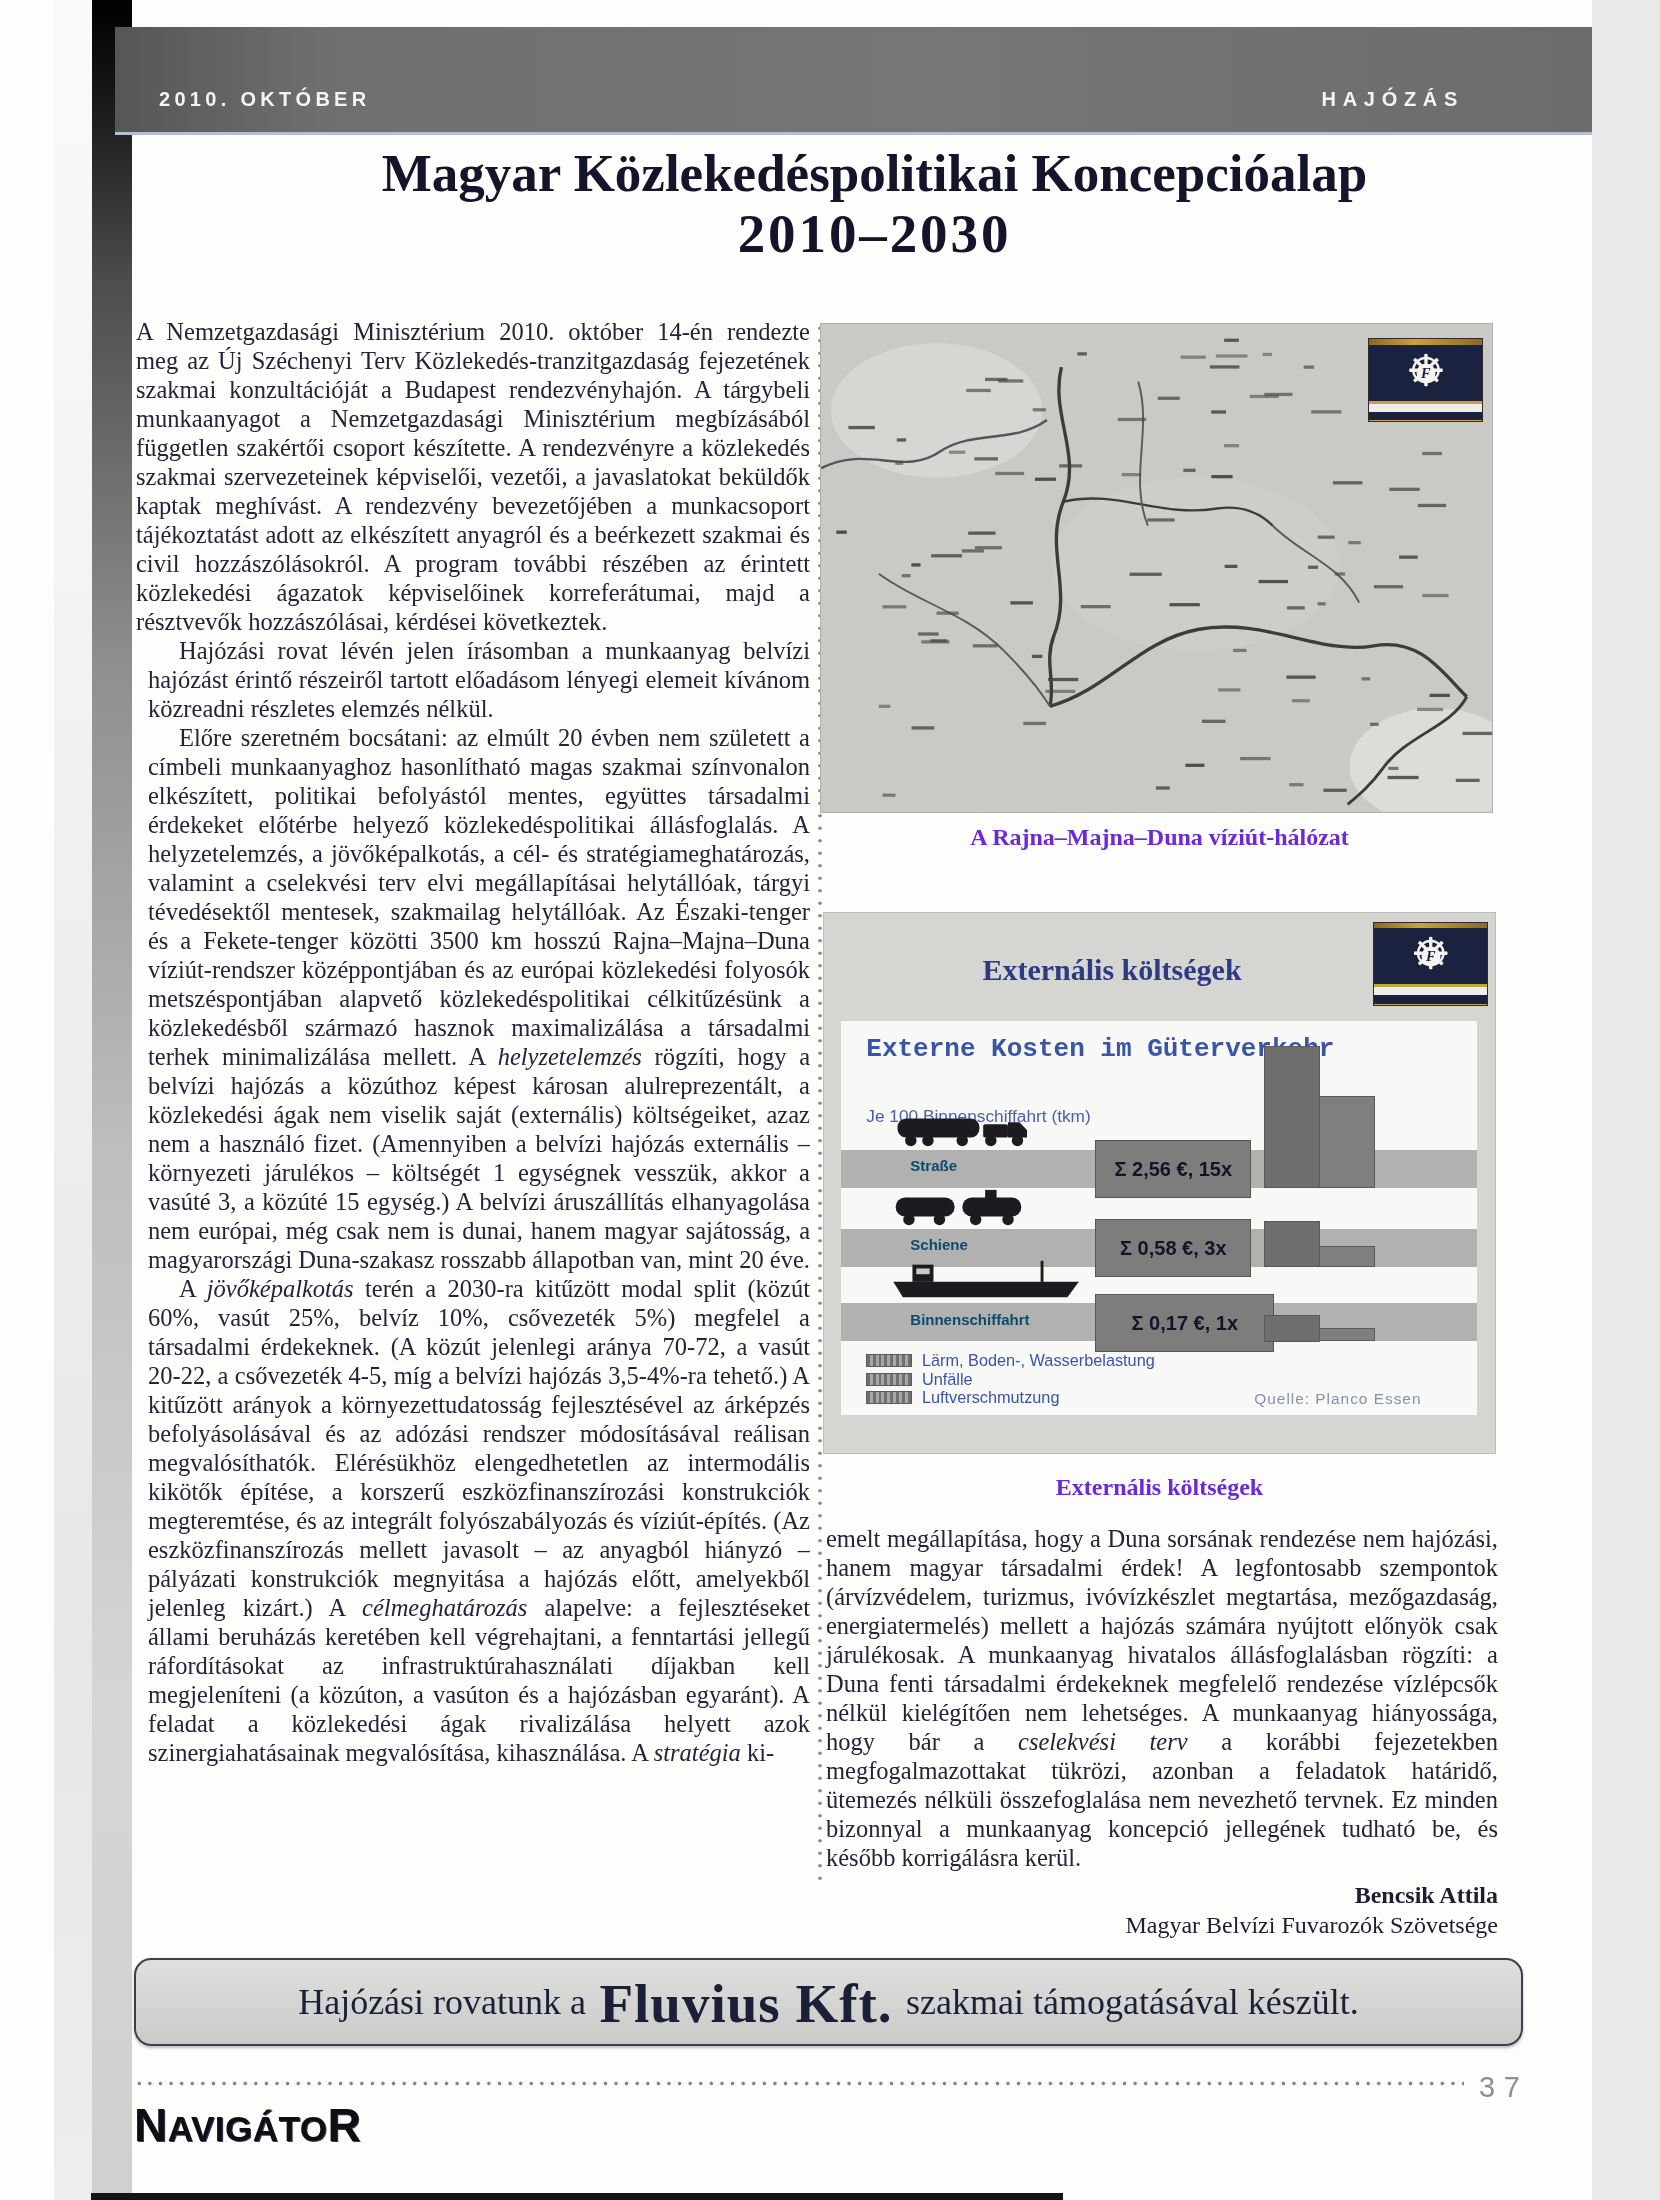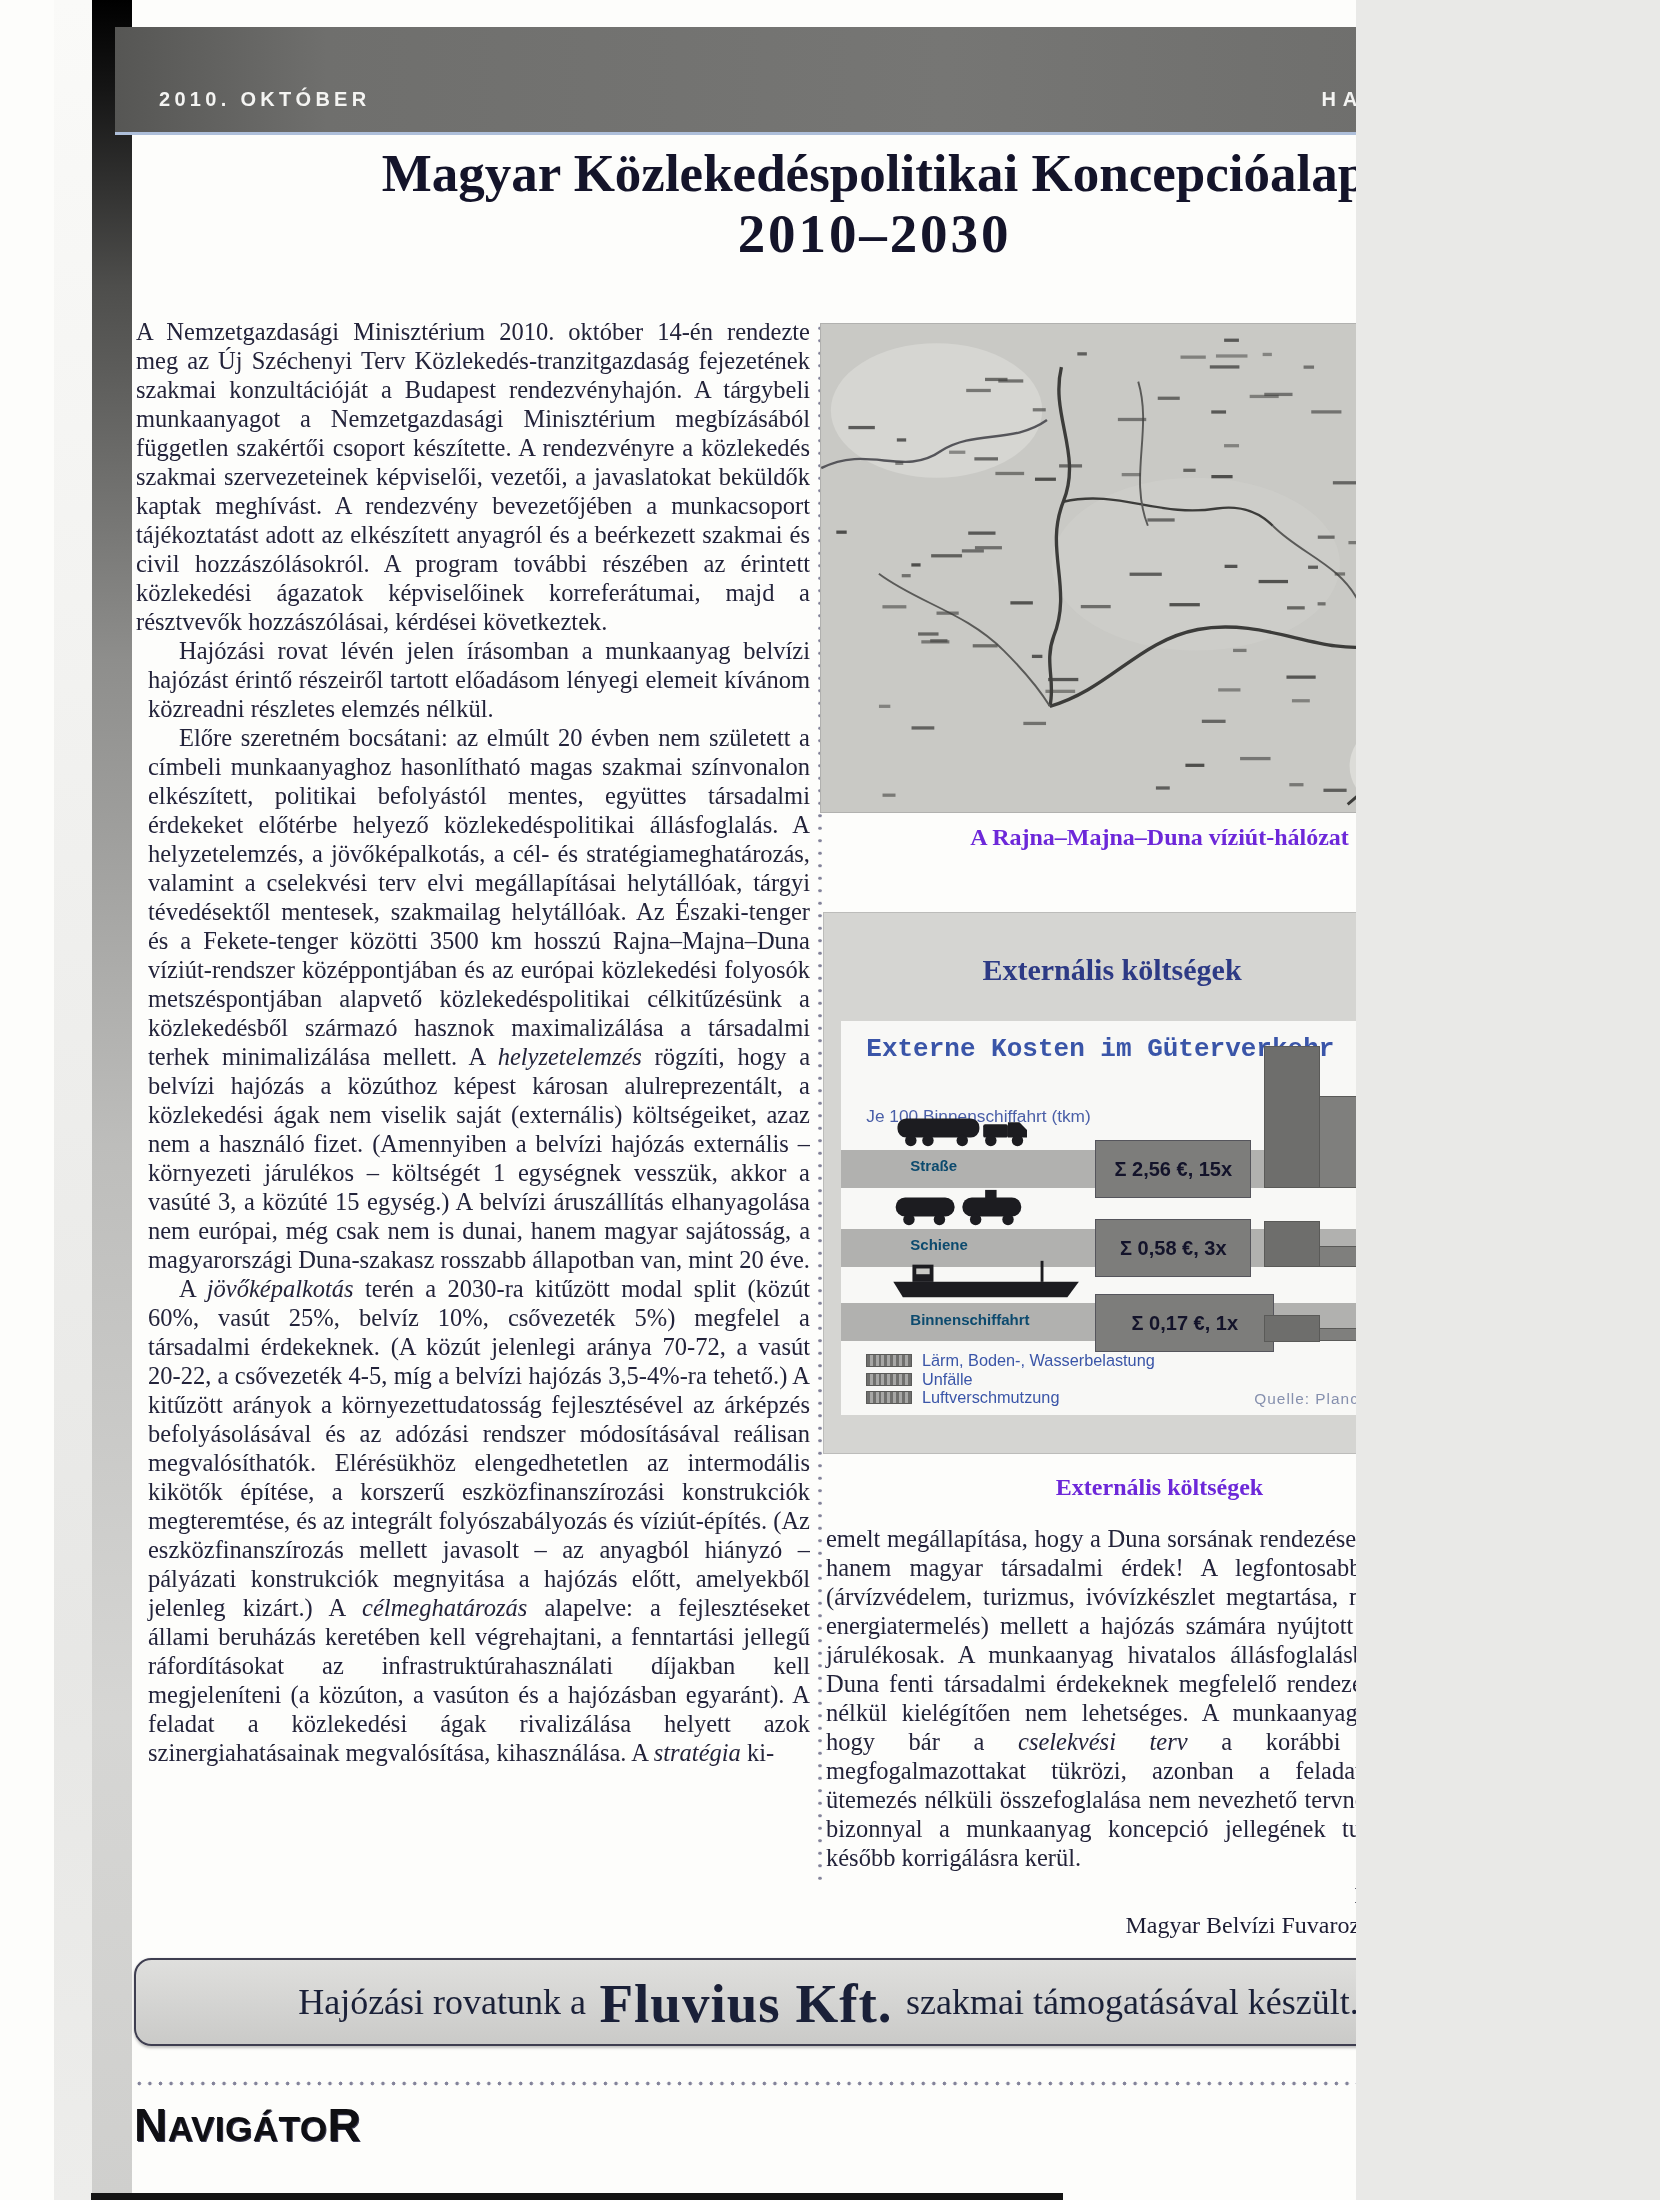--- a/index.html
+++ b/index.html
@@ -1,16 +1,16 @@
 <!DOCTYPE html>
 <html lang="hu"><head>
 <meta charset="utf-8">
 <style>
   html,body{margin:0;padding:0;background:#e9e9e7;}
-  .page{position:relative;width:1356px;height:2201px;background:#fdfdfb;
+  .page{position:relative;width:1592px;height:2201px;background:#fdfdfb;
         font-family:"Liberation Serif",serif;overflow:hidden;}
 
   
   .gutter{position:absolute;left:92px;top:0;width:40px;height:2201px;
     background:linear-gradient(180deg,#000 0%,#151515 4%,#4e4e4c 13%,#8e8e8c 30%,#bdbdbb 52%,#d6d6d4 78%,#cfcfcd 100%);}
   .gutter-soft{position:absolute;left:54px;top:0;width:38px;height:2201px;
     background:linear-gradient(180deg,#fafaf8 0%,#f1f1ef 35%,#e7e7e5 75%,#ededeb 100%);}
   .edge-right{position:absolute;left:1632px;top:29px;width:2.9px;height:2152px;background:#b9b9b7;}
   .edge-bottom{position:absolute;left:91px;top:2193px;width:972px;height:7.7px;background:#141414;}
 

